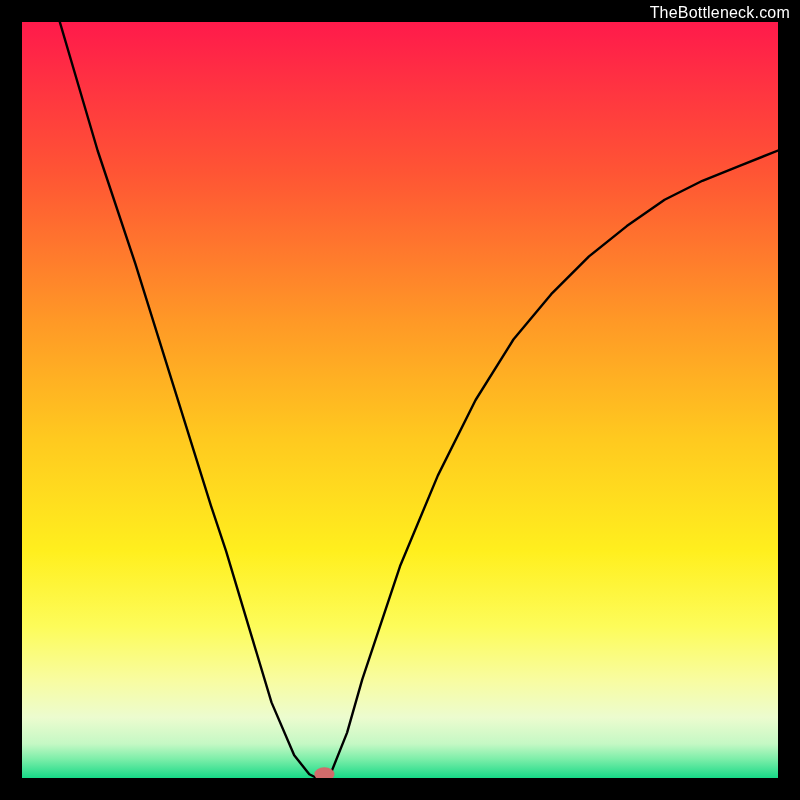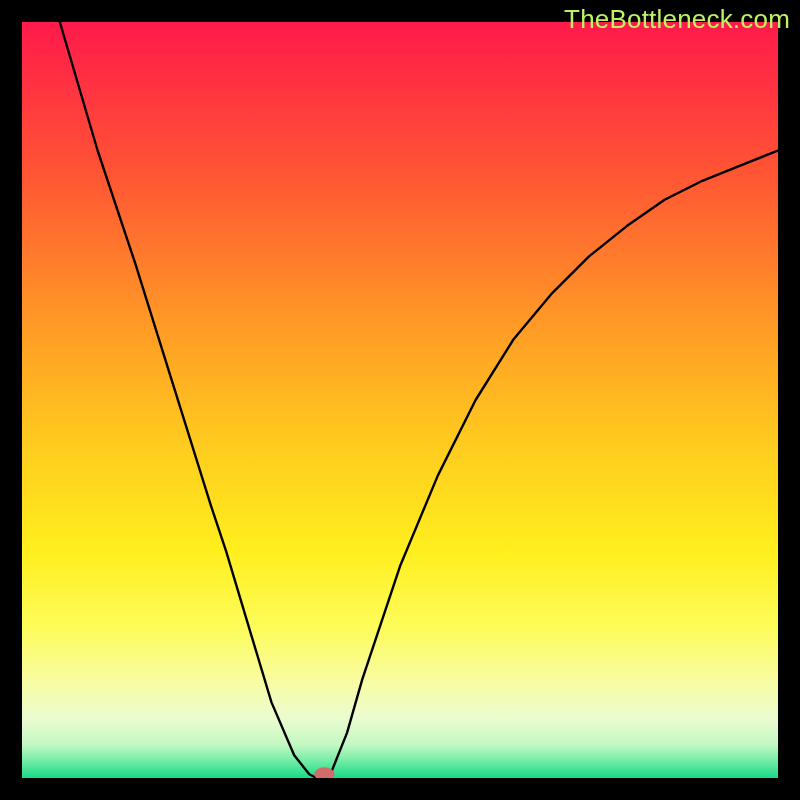--- a/index.html
+++ b/index.html
@@ -21,22 +21,22 @@
     left: 22px;
     top: 22px;
     width: 756px;
     height: 756px;
     overflow: hidden;
   }
   .watermark {
     position: absolute;
     top: 4px;
     right: 10px;
-    color: #bef264;
-    font-size: 26px;
+    color: #ffffff;
+    font-size: 16px;
     font-weight: 500;
     letter-spacing: 0.2px;
     z-index: 5;
   }
 </style>
 </head>
 <body>
 <div class="outer">
 
   <div class="watermark">TheBottleneck.com</div>

